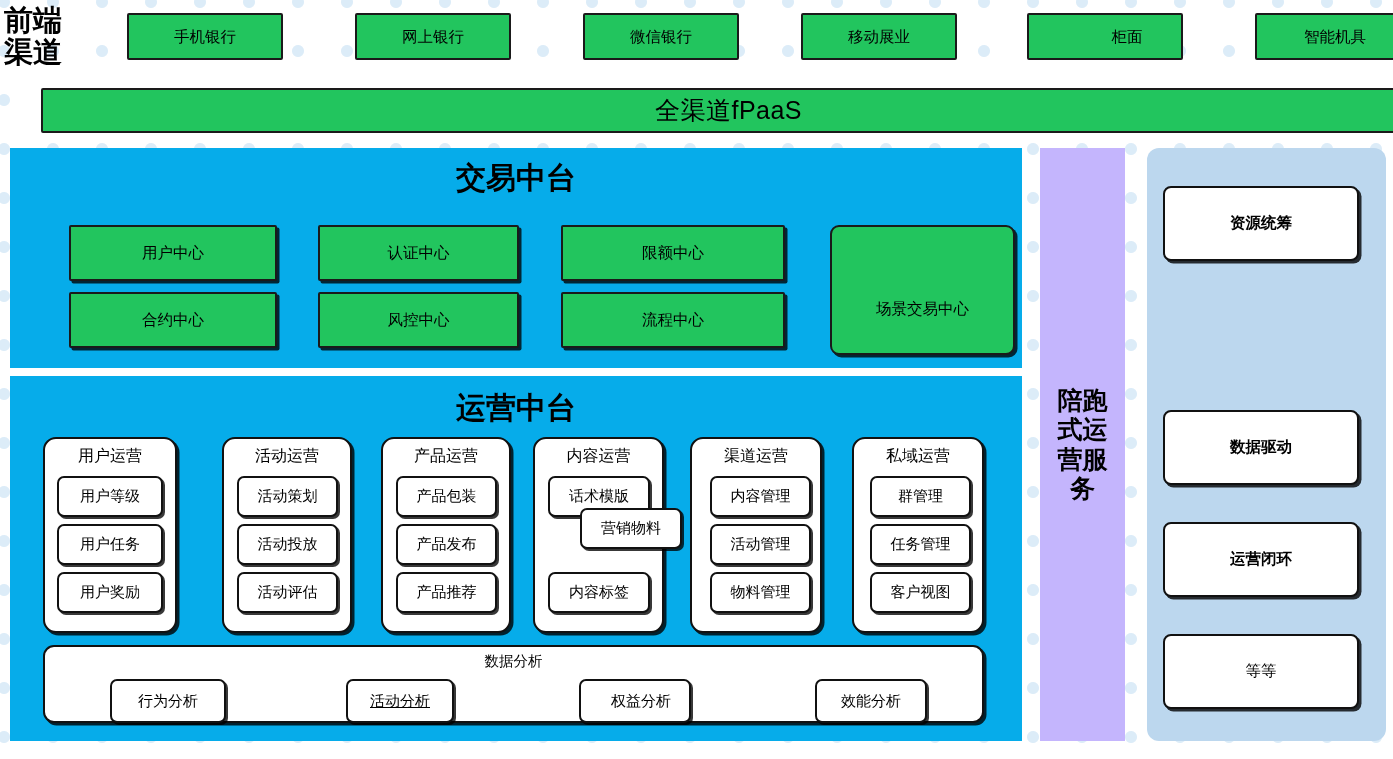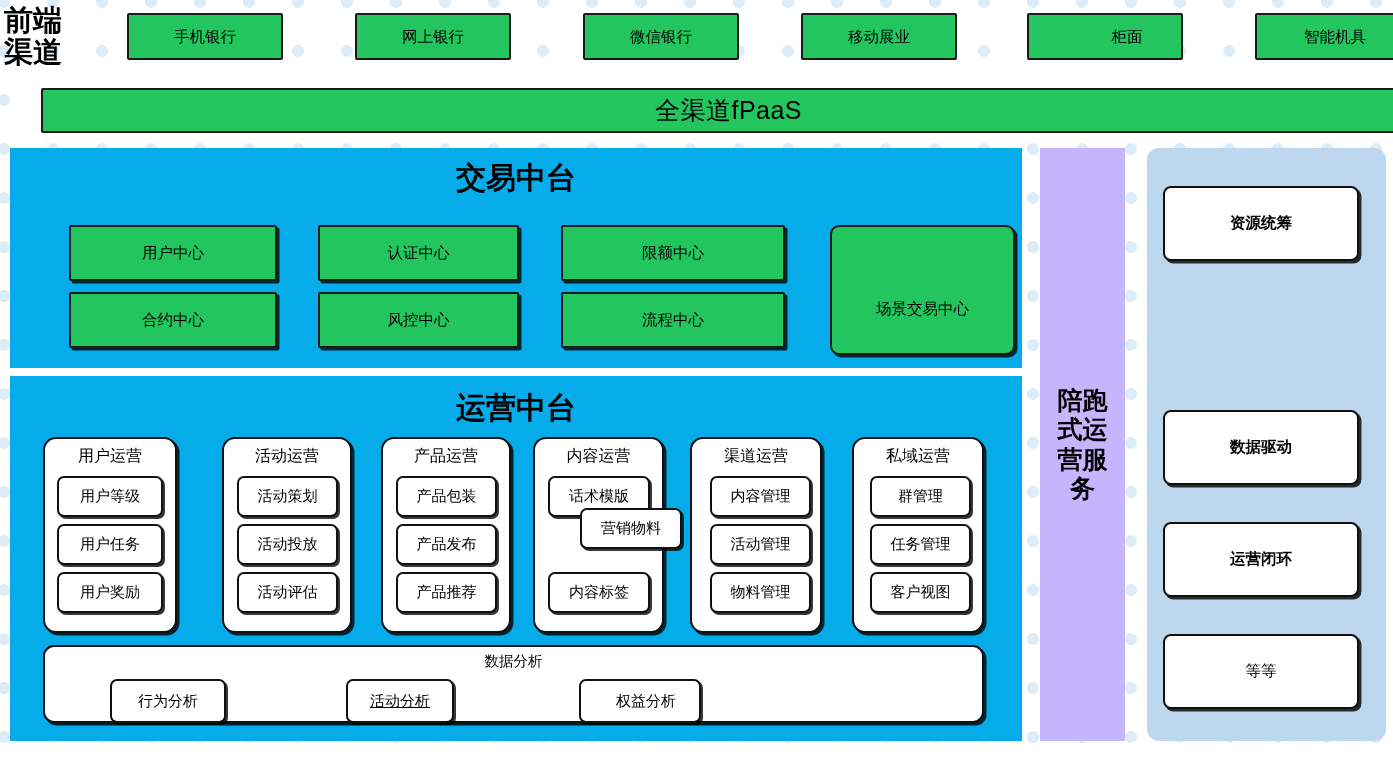--- a/index.html
+++ b/index.html
@@ -213,21 +213,22 @@
     <div class="opcol-title">私域运营</div>
     <div class="opitem" style="left:16px;top:37px;width:101px;height:41px;">群管理</div>
     <div class="opitem" style="left:16px;top:85px;width:101px;height:41px;">任务管理</div>
     <div class="opitem" style="left:16px;top:133px;width:101px;height:41px;">客户视图</div>
   </div>
 
   <div id="da-box" class="layer" style="left:43px;top:645px;width:941px;height:78px;">
     <div id="da-title">数据分析</div>
     <div class="da-item" style="left:65px;width:116px;">行为分析</div>
     <div class="da-item" style="left:301px;width:108px;text-decoration:underline;">活动分析</div>
-    <div class="da-item" style="left:534px;width:122px;padding-left:12px;">权益分析</div>
+    <div class="da-item" style="left:534px;width:112px;padding-left:12px;">权益分析</div>
+    <div class="da-item" style="left:770px;width:112px;">效能分析</div>
   </div>
 
   <div id="accompany">
     <div id="accompany-text">陪跑式运营服务</div>
   </div>
 
   <div id="rightpanel">
     <div class="rs" style="top:38px;">资源统筹</div>
     <div class="rs" style="top:262px;">数据驱动</div>
     <div class="rs" style="top:374px;">运营闭环</div>

